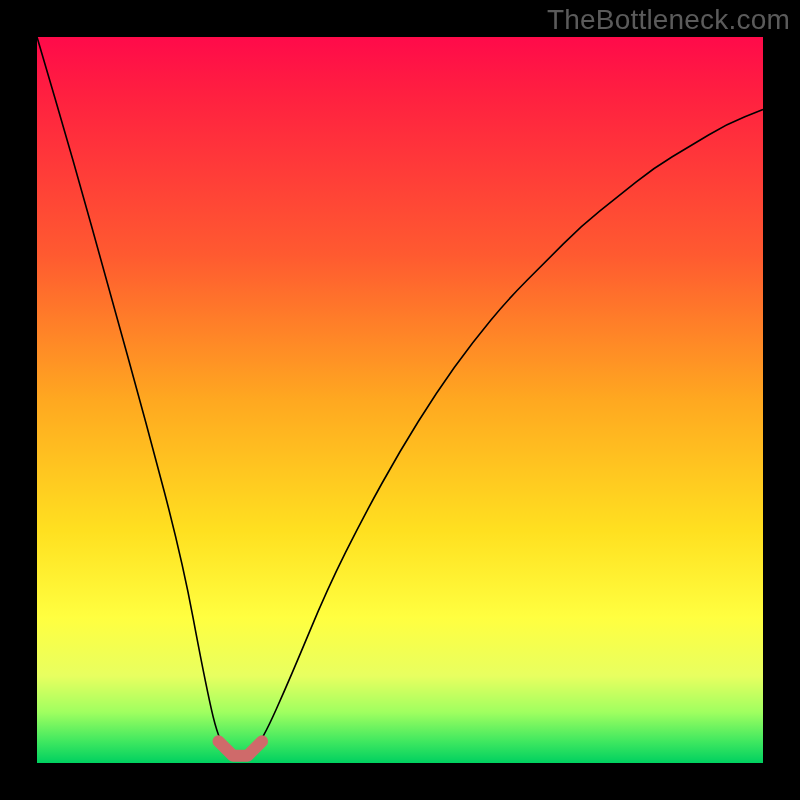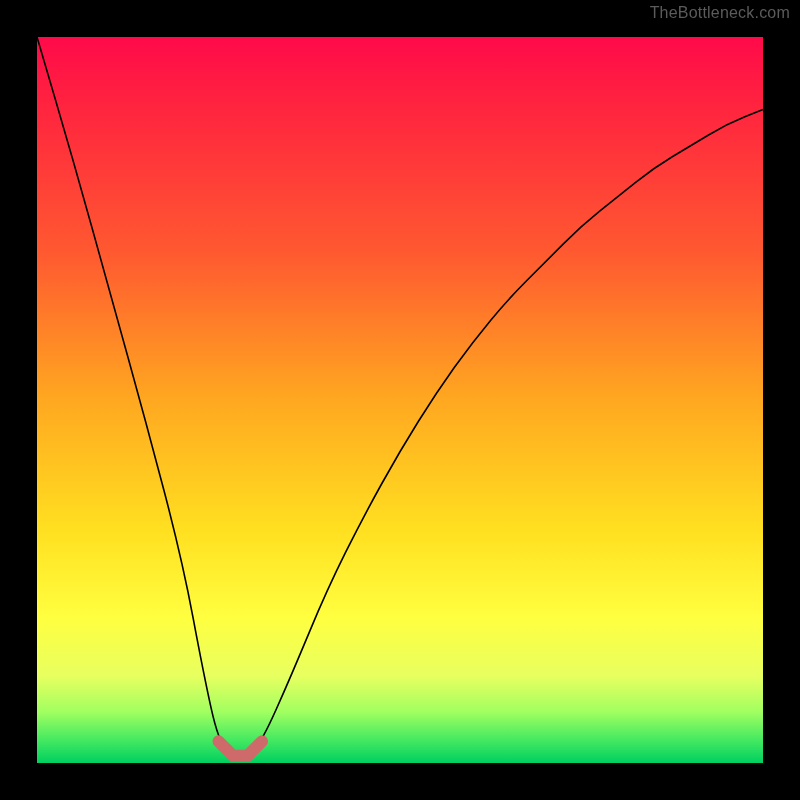--- a/index.html
+++ b/index.html
@@ -35,21 +35,21 @@
       #e8ff60 88%,
       #a0ff60 93%,
       #40e860 97%,
       #00d060 100%
     );
   }
   .watermark {
     position: absolute;
     top: 4px;
     right: 10px;
-    font-size: 16px;
+    font-size: 28px;
     font-weight: 500;
     color: #5b5b5b;
     letter-spacing: 0.2px;
   }
   svg.curve {
     position: absolute;
     left: 0;
     top: 0;
     width: 726px;
     height: 726px;

